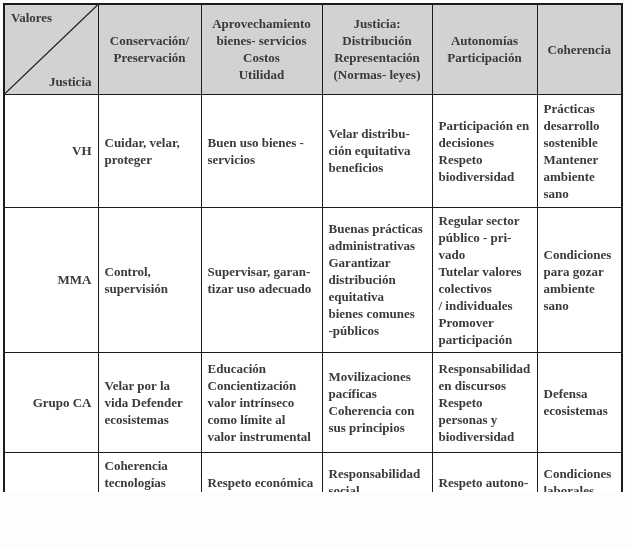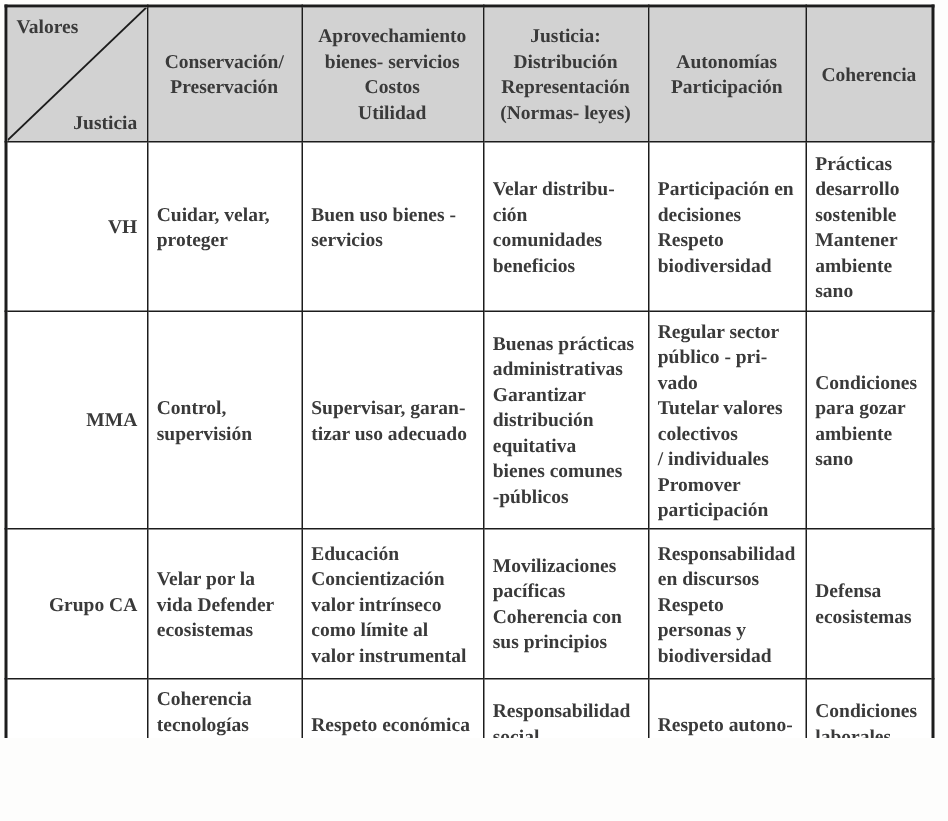--- a/index.html
+++ b/index.html
@@ -111,21 +111,21 @@
 Participación</th>
       <th>Coherencia</th>
     </tr>
     <tr class="r-vh">
       <td class="actor">VH</td>
       <td class="cell">Cuidar, velar,
 proteger</td>
       <td class="cell">Buen uso bienes -
 servicios</td>
       <td class="cell">Velar distribu-
-ción comunidades
+ción equitativa
 beneficios</td>
       <td class="cell">Participación en
 decisiones
 Respeto
 biodiversidad</td>
       <td class="cell">Prácticas
 desarrollo
 sostenible
 Mantener
 ambiente

